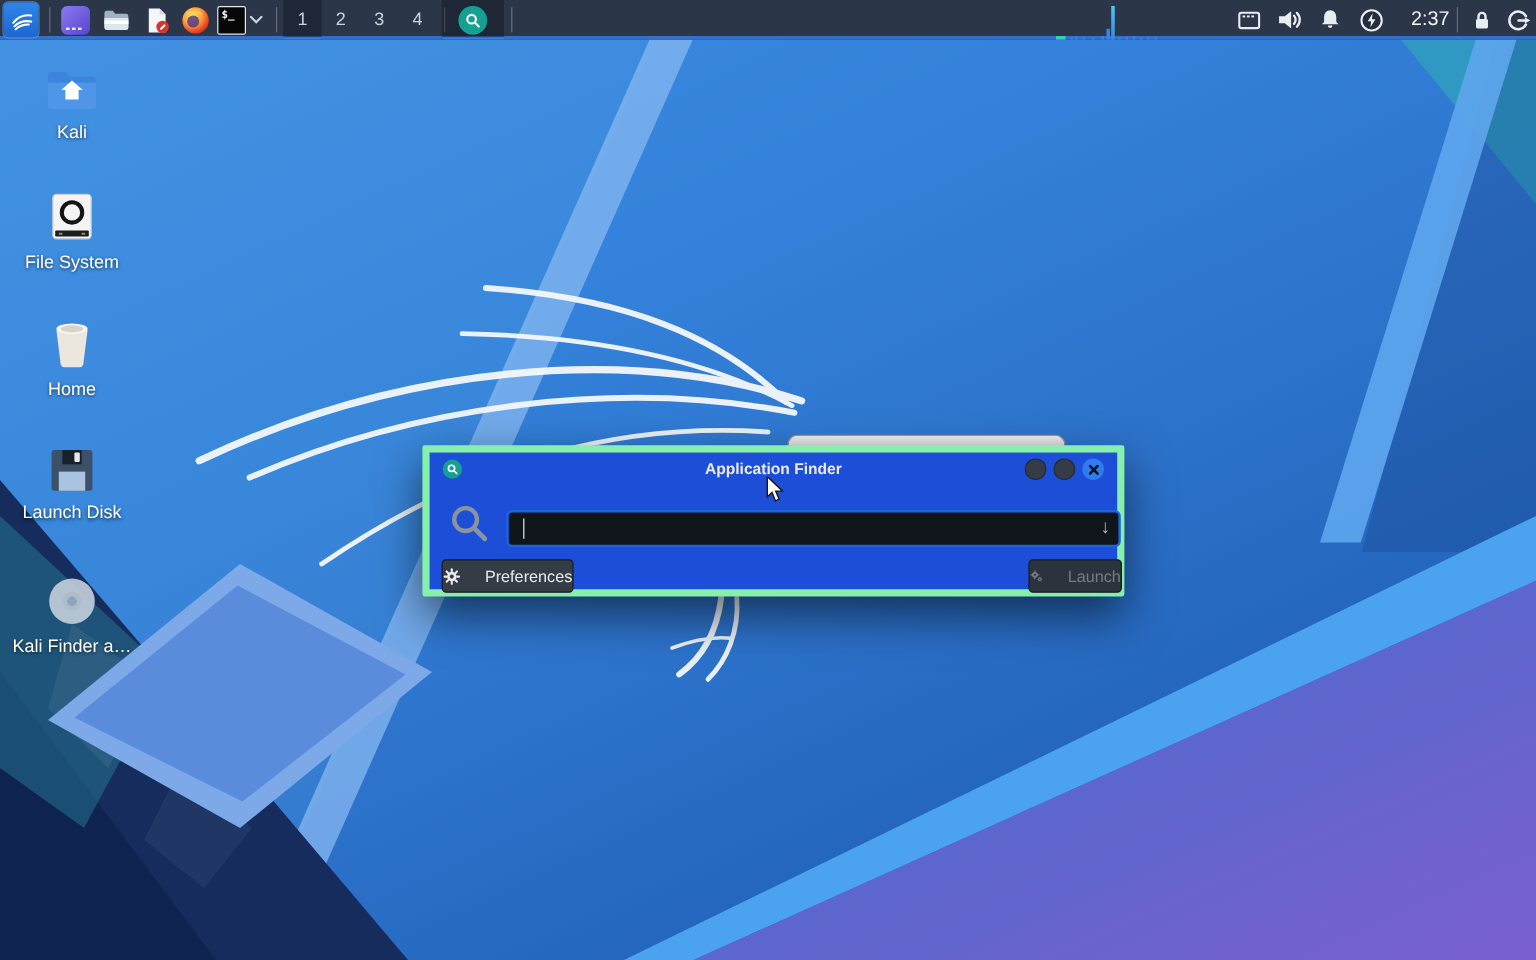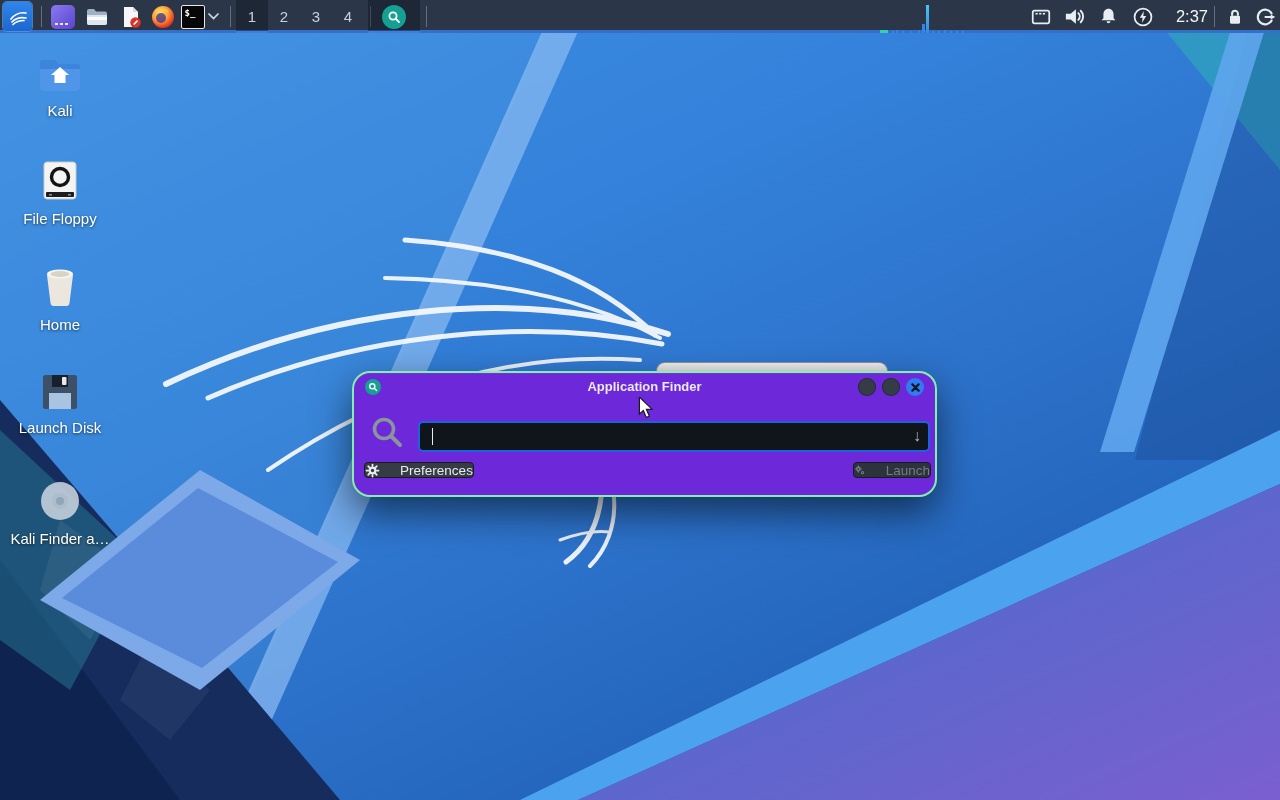--- a/index.html
+++ b/index.html
@@ -29,33 +29,33 @@
 
   
   .dicon { position:absolute; left:8px; width:104px; text-align:center; cursor:pointer; }
   .dicon .glyph { display:flex; justify-content:center; }
   .dicon .lbl { margin-top:8px; color:#ffffff; font-size:15px; text-shadow:0 1px 3px rgba(0,0,0,.65); }
 
   
   .behind-win { position:absolute; left:656px; top:362px; width:232px; height:16px; background:linear-gradient(180deg,#f0f0f0,#cccccc); border:1px solid #8e9399; border-bottom:none; border-radius:9px 9px 0 0; z-index:60; }
 
   
-  .dialog { position:absolute; left:352px; top:371px; width:585px; height:126px; background:#6d28d9; border:2px solid #86efac; border-radius:18px; box-shadow:0 16px 38px rgba(0,0,0,.55), inset 0 1px 0 rgba(255,255,255,.05); z-index:70; }
+  .dialog { position:absolute; left:352px; top:371px; width:585px; height:126px; background:#1d4ed8; border:6px solid #86efac; border-radius:2px; box-shadow:0 16px 38px rgba(0,0,0,.55), inset 0 1px 0 rgba(255,255,255,.05); z-index:70; }
   .titlebar { position:absolute; top:0; left:0; right:0; height:28px; }
   .title-text { position:absolute; left:0; right:0; top:6px; text-align:center; color:#e9ebef; font-size:13px; font-weight:bold; }
   .tb-icon { position:absolute; left:11px; top:6px; }
   .wbtn { position:absolute; top:5px; width:18px; height:18px; border-radius:50%; cursor:pointer; }
   .wbtn.plain { background:#353c47; box-shadow:inset 0 0 0 1px #262c36; }
   .wbtn.close { background:#2e7cf0; display:flex; align-items:center; justify-content:center; }
   .big-mag { position:absolute; left:16px; top:42px; }
   .search-box { position:absolute; left:64px; top:48px; width:512px; height:31px; background:#10151c; border:2px solid #1c64dd; border-radius:5px; color:#e9ebef; font-size:14px; padding:0 30px 0 12px; outline:none; }
   .caret { position:absolute; left:78px; top:55px; width:1px; height:17px; background:#e9ebef; animation:blink 1.1s steps(1) infinite; }
   @keyframes blink { 50% { opacity:0; } }
   .drop-arrow { position:absolute; left:552px; top:52px; width:22px; height:22px; color:#aeb6bf; font-size:16px; text-align:center; line-height:22px; cursor:pointer; }
-  .btn { position:absolute; top:89px; height:16px; border-radius:4px; font-size:13.5px; display:flex; align-items:center; justify-content:center; gap:20px; cursor:pointer; }
+  .btn { position:absolute; top:89px; height:28px; border-radius:4px; font-size:13.5px; display:flex; align-items:center; justify-content:center; gap:20px; cursor:pointer; }
   .btn-prefs { left:10px; width:110px; background:#363c45; border:1px solid #181b20; color:#e9ebef; }
   .btn-launch { left:499px; width:78px; background:#2d333c; border:1px solid #181b20; color:#747c86;text-align:right; }
 
   .cursor { position:absolute; left:637px; top:397px; z-index:99; }
 </style>
 </head>
 <body>
 
 <div class="desktop">
   <svg class="wallpaper-svg" width="1280" height="800" viewBox="0 0 1280 800">
@@ -115,21 +115,21 @@
   <div class="dicon" style="top:160px">
     <div class="glyph">
       <svg width="40" height="42" viewBox="0 0 40 42">
         <rect x="4" y="2" width="32" height="37" rx="3" fill="#f4f4f4" stroke="#c9c9c9"></rect>
         <circle cx="20" cy="17" r="8.5" fill="none" stroke="#141414" stroke-width="3.4"></circle>
         <rect x="6" y="32" width="28" height="5" rx="1" fill="#1d1d1d"></rect>
         <rect x="9" y="34" width="3" height="1.6" fill="#8c8c8c"></rect>
         <rect x="28" y="34" width="3" height="1.6" fill="#8c8c8c"></rect>
       </svg>
     </div>
-    <div class="lbl">File Floppy</div>
+    <div class="lbl">File System</div>
   </div>
 
   <div class="dicon" style="top:266px">
     <div class="glyph">
       <svg width="38" height="42" viewBox="0 0 38 42">
         <path d="M6,9 L9.5,37 q.4,3 3,3 h13 q2.6,0 3,-3 L32,9 Z" fill="#ebe7de"></path>
         <ellipse cx="19" cy="8" rx="13" ry="4.5" fill="#f8f5ef"></ellipse>
         <ellipse cx="19" cy="8" rx="9.5" ry="3" fill="#d9d3c7"></ellipse>
       </svg>
     </div>

